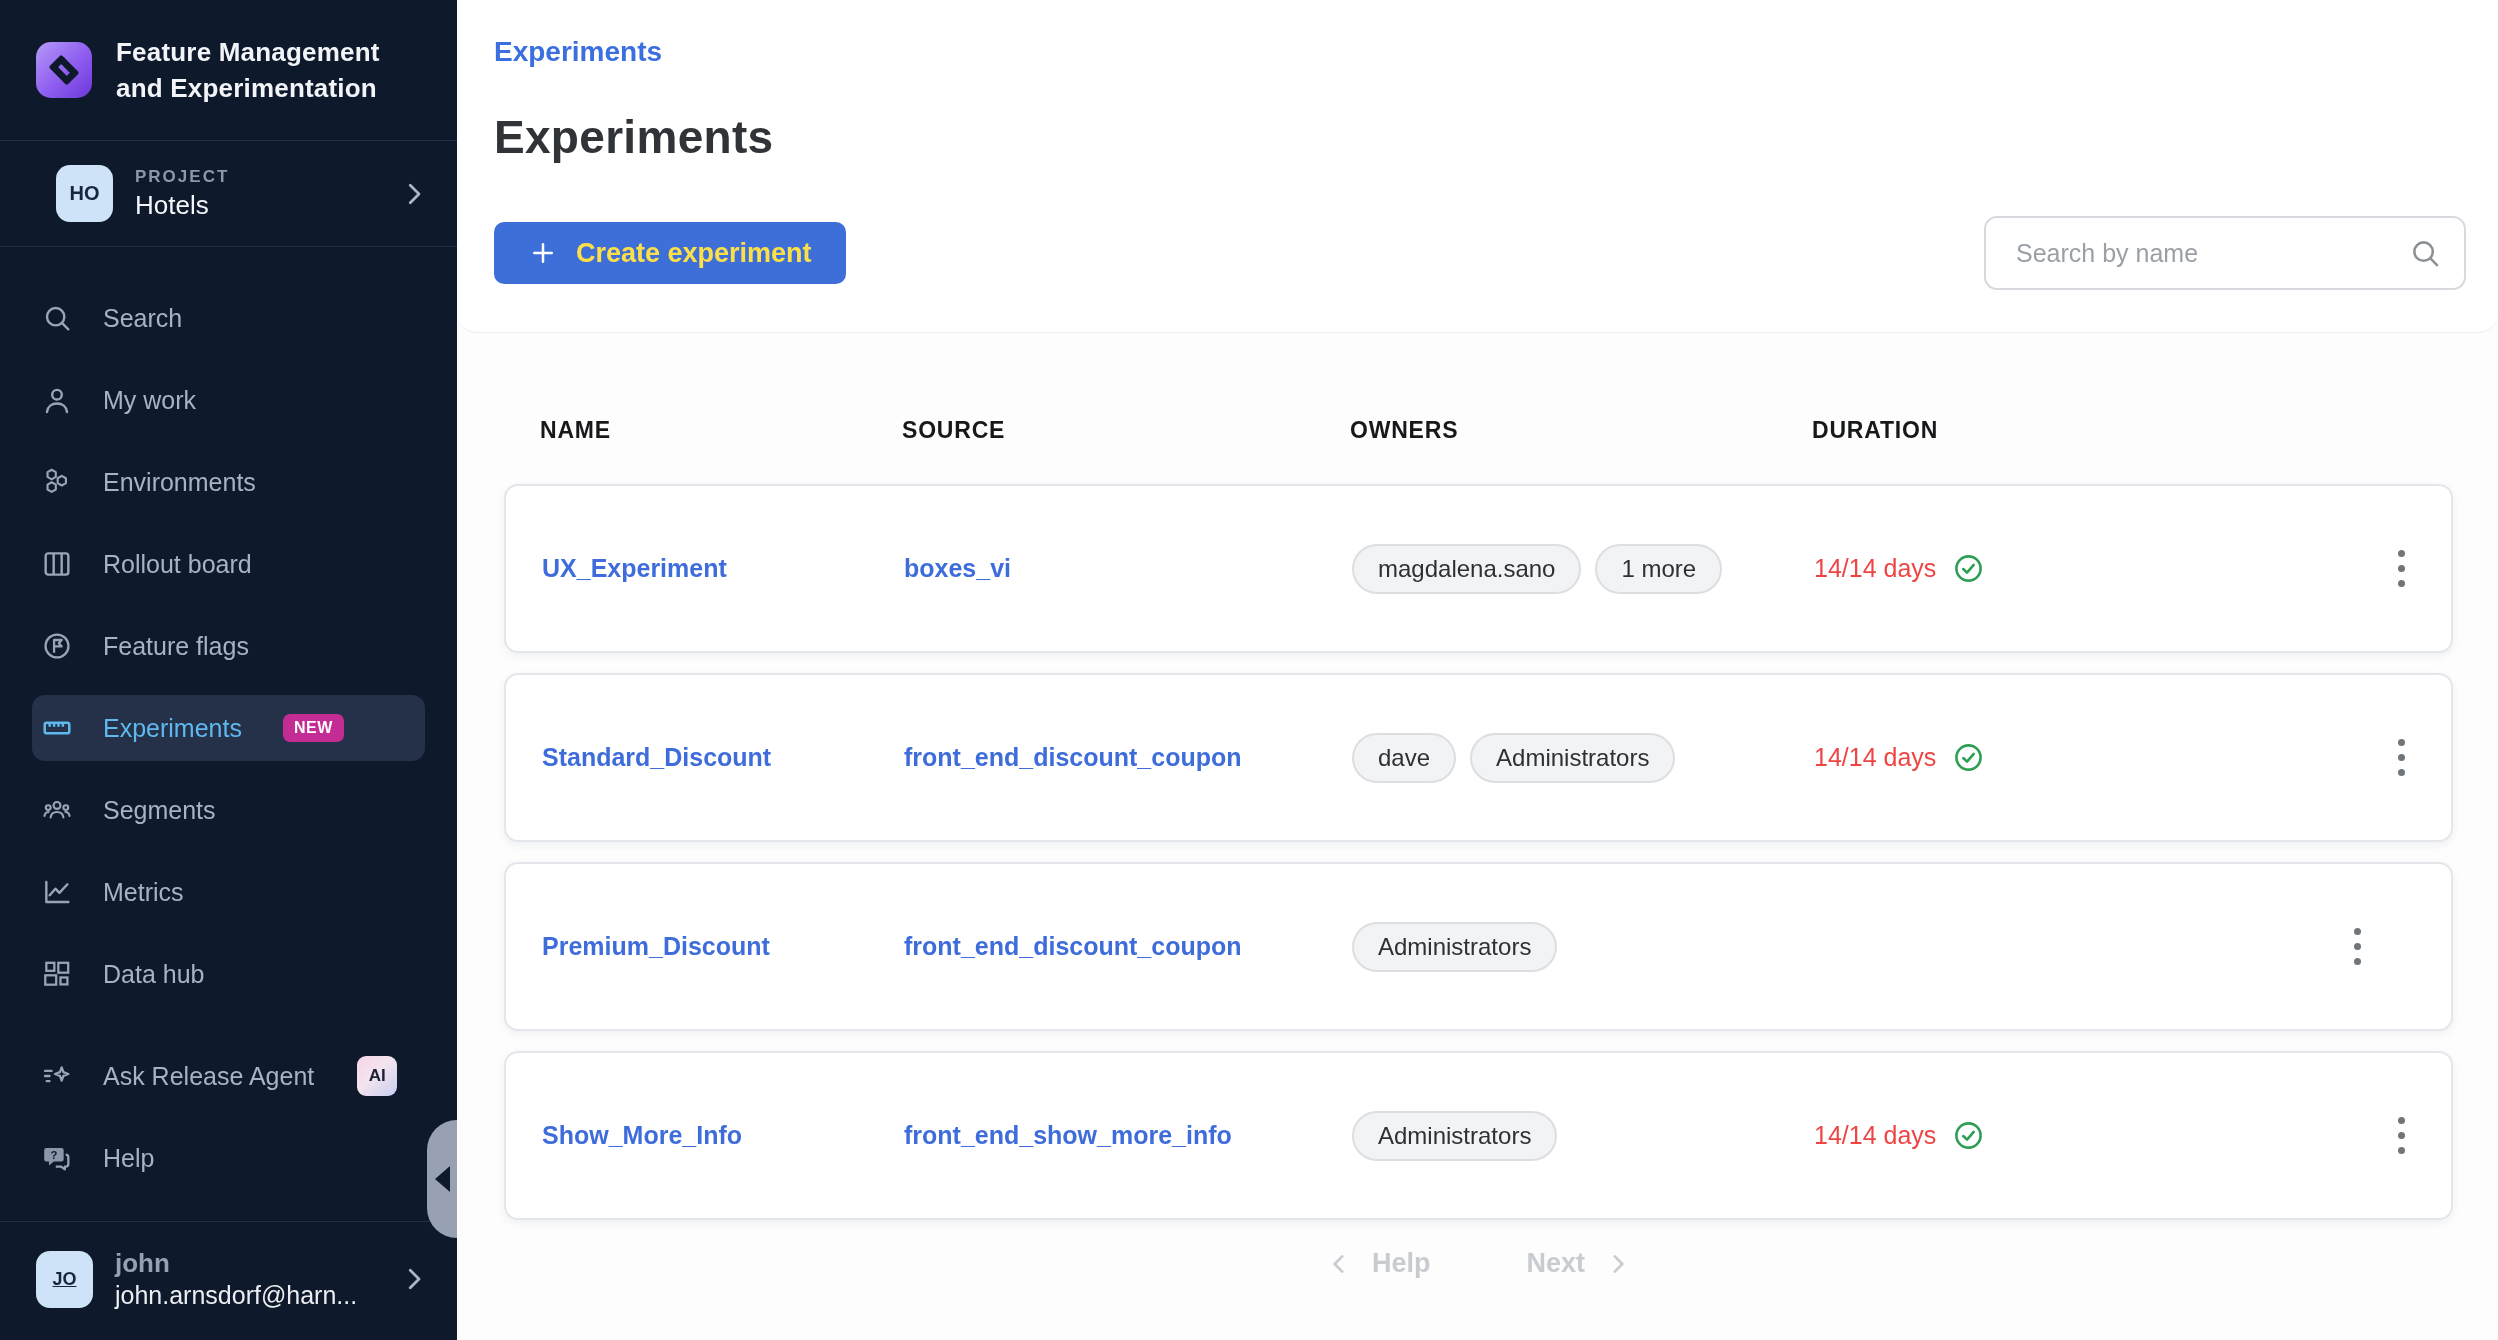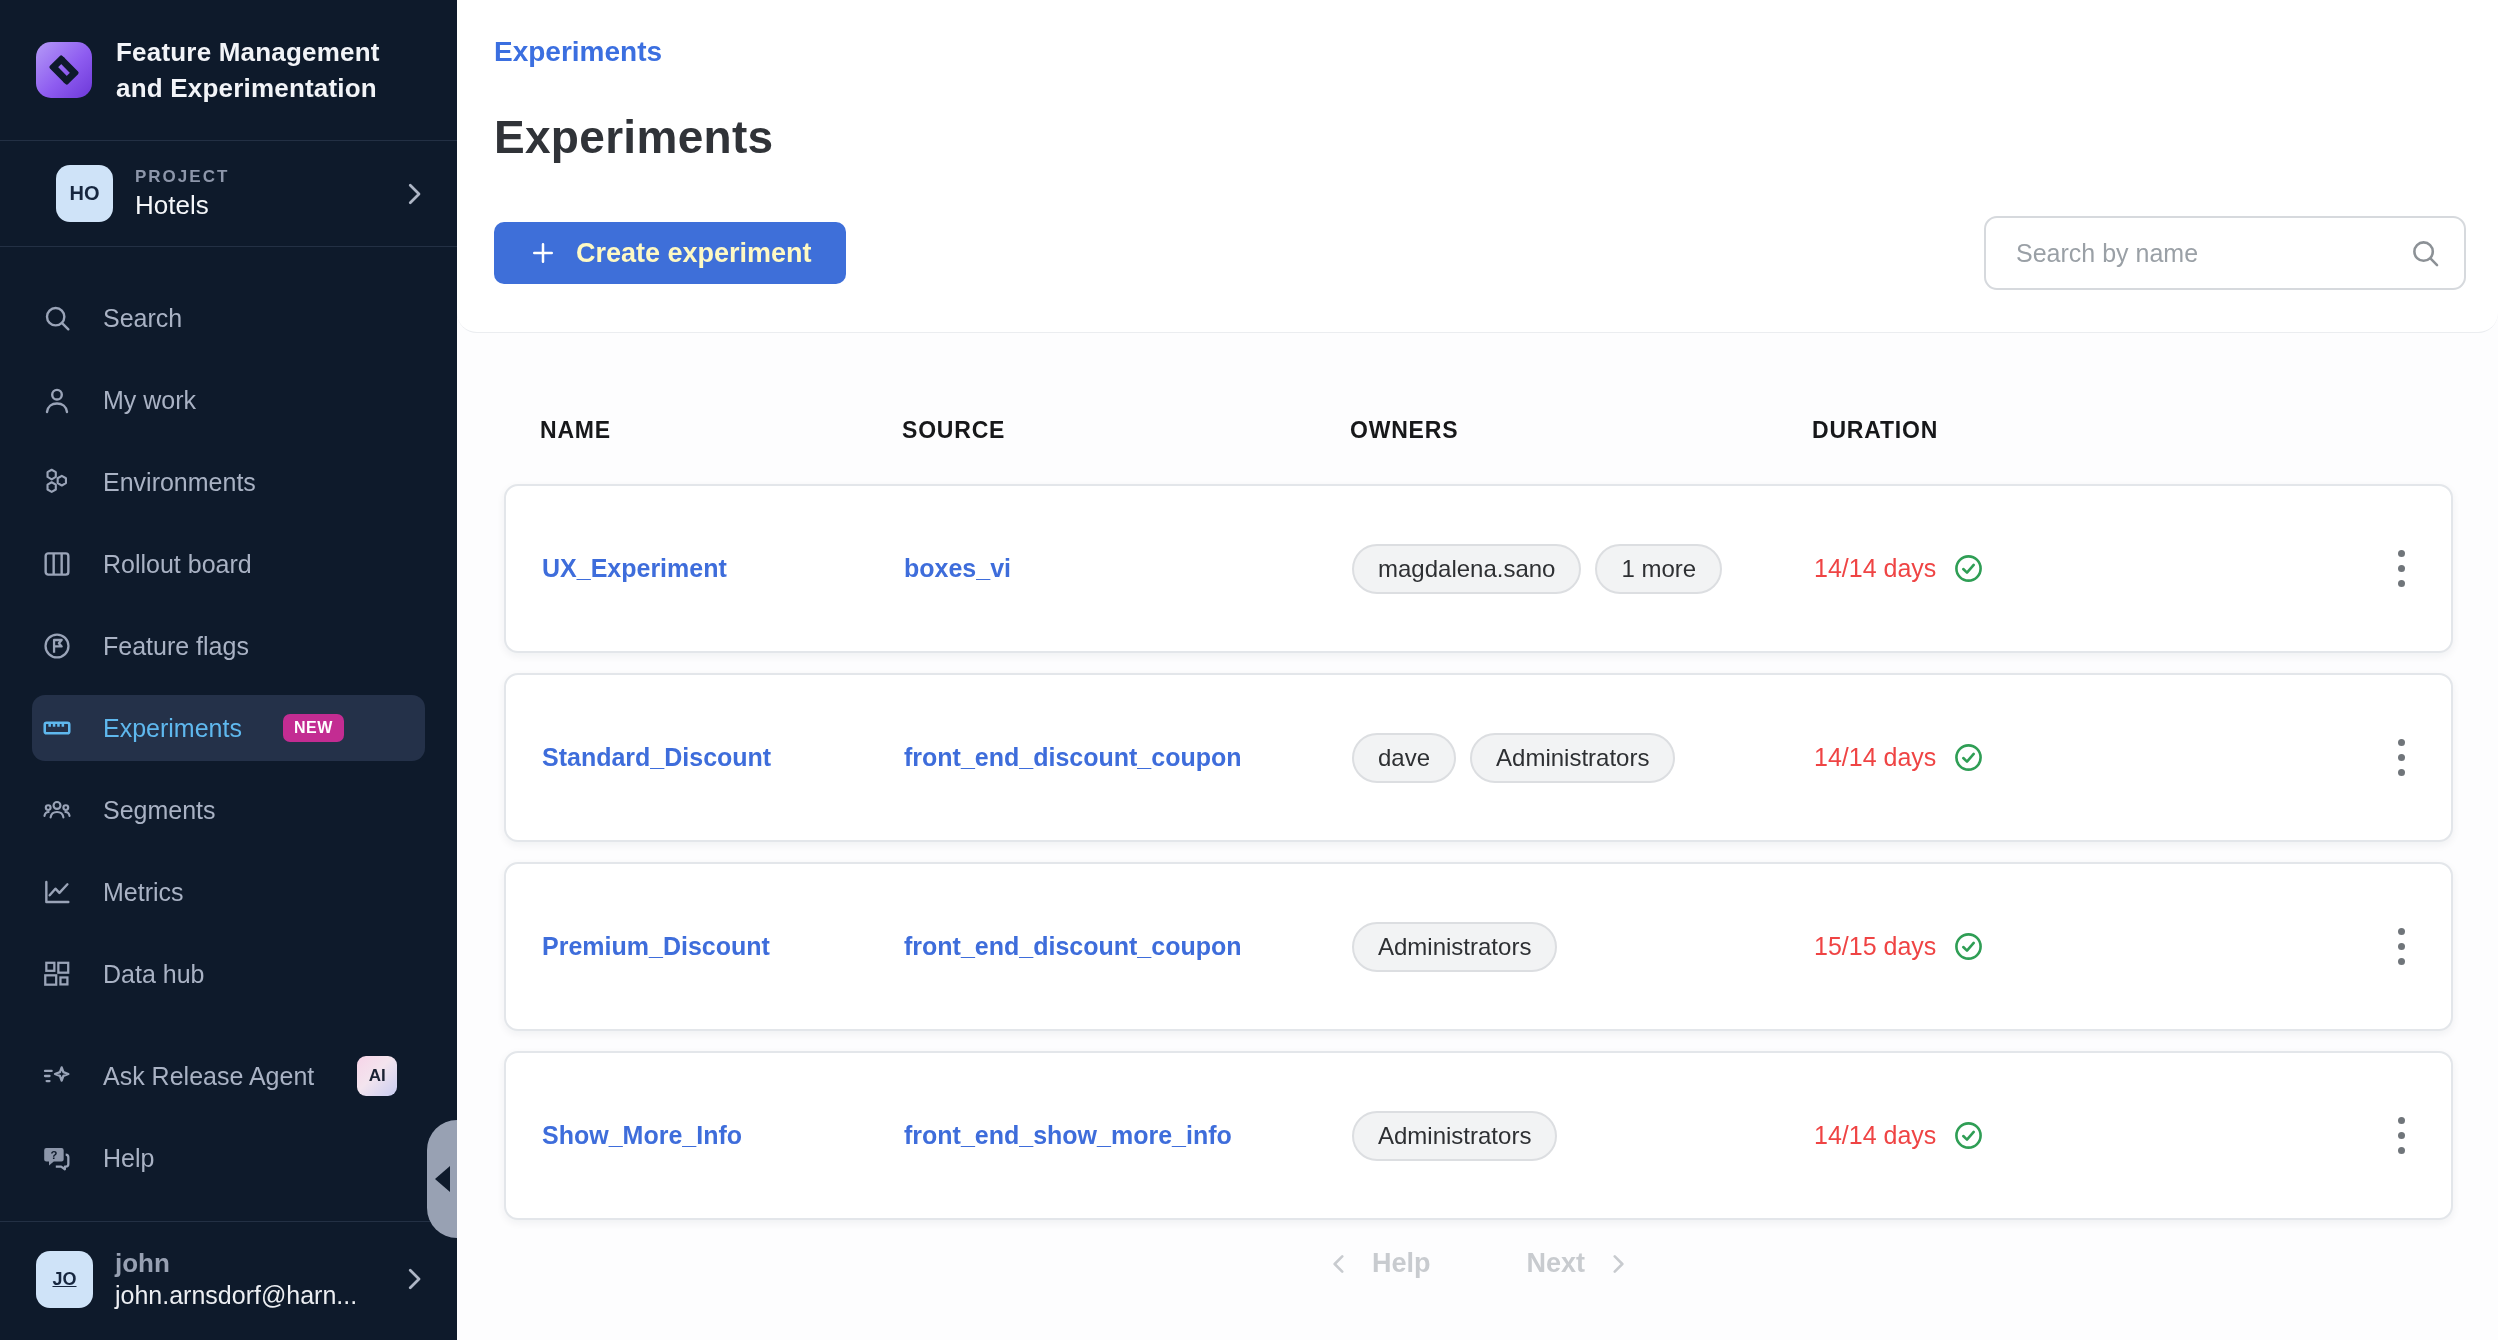--- a/index.html
+++ b/index.html
@@ -49,21 +49,21 @@
   .collapse-handle .tri { width:0; height:0; border-top:13px solid transparent;
                           border-bottom:13px solid transparent; border-right:15px solid #0e1a2b; }
 
   
   .main { margin-left:457px; height:1340px; background:#fdfdfe; }
   .page-header { background:#ffffff; padding:36px 32px 42px 37px;
                  border-bottom:1px solid #ebedf0; border-radius:0 0 20px 20px; }
   .breadcrumb { color:#3b6fe0; font-size:28px; font-weight:700; cursor:pointer; }
   .page-title { color:#303338; font-size:46px; font-weight:700; margin-top:42px; letter-spacing:.3px; }
   .controls { display:flex; justify-content:space-between; align-items:center; margin-top:52px; }
-  .btn-primary { display:inline-flex; align-items:center; gap:18px; background:#3e6fd9; color:#fef9c3;
+  .btn-primary { display:inline-flex; align-items:center; gap:18px; background:#3e6fd9; color:#fde047;
                  border:none; border-radius:10px; height:62px; padding:0 34px; font-size:27px; font-weight:600;
                  font-family:"Liberation Sans",sans-serif; cursor:pointer; }
   .search-box { position:relative; width:482px; }
   .search-box input { width:100%; height:74px; border:2px solid #d6d9dd; border-radius:13px;
                       padding:0 70px 0 30px; font-size:25px; color:#333; outline:none;
                       font-family:"Liberation Sans",sans-serif; }
   .search-box input::placeholder { color:#9aa0a6; }
   .search-box .mag { position:absolute; right:24px; top:20px; color:#8c9196; }
 
   .table-area { padding:56px 45px 0 47px; }
@@ -347,29 +347,20 @@
           </span>
         </div>
 
         <div class="grid row-card">
           <span class="cell-link">Premium_Discount</span>
           <span class="cell-link">front_end_discount_coupon</span>
           <span class="owners-cell">
 
           <span class="chip">Administrators</span>
           </span>
-          <span class="duration-cell">
-            <span>15/15 days</span>
-            <span>
-              <svg width="33" height="33" viewBox="0 0 24 24" fill="none" stroke="#2f9e55" stroke-width="1.9" stroke-linecap="round" stroke-linejoin="round">
-                <circle cx="12" cy="12" r="8.8"></circle>
-                <path d="M8.2 12.4l2.7 2.6 4.9-5.6"></path>
-              </svg>
-            </span>
-          </span>
           <span class="kebab">
             <i></i>
             <i></i>
             <i></i>
           </span>
         </div>
 
         <div class="grid row-card">
           <span class="cell-link">Show_More_Info</span>
           <span class="cell-link">front_end_show_more_info</span>

